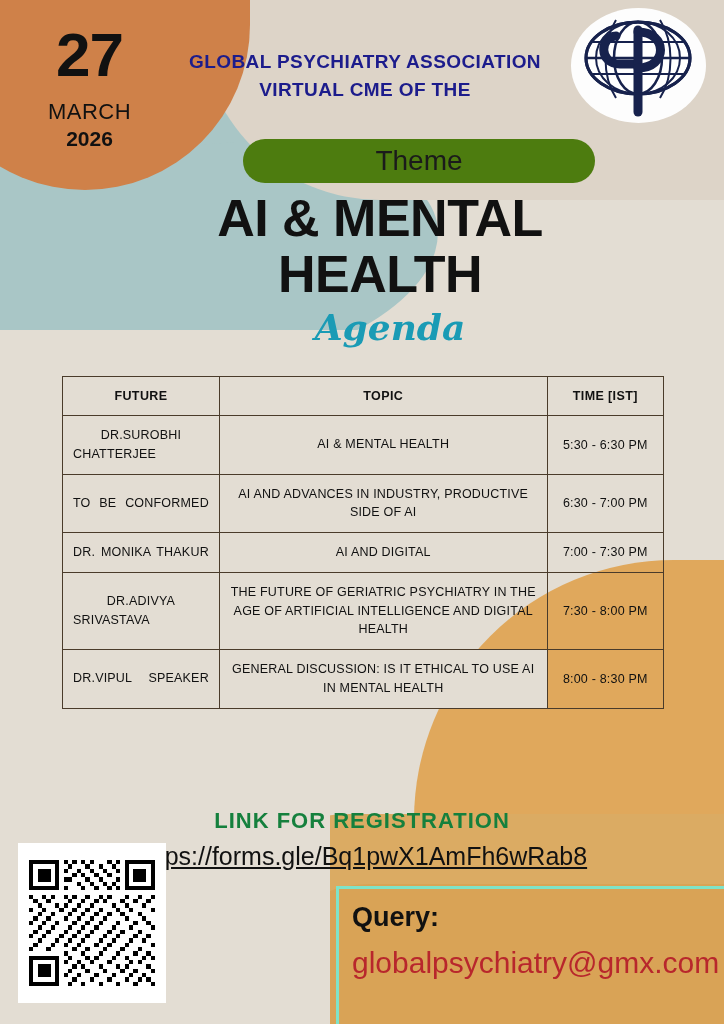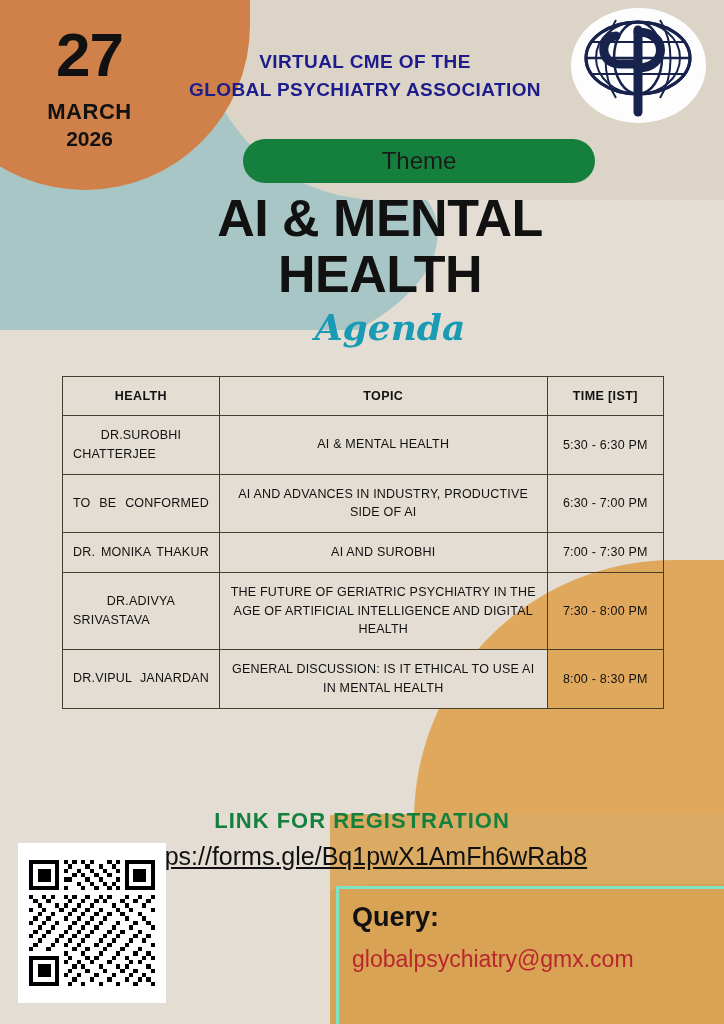--- a/index.html
+++ b/index.html
@@ -116,21 +116,21 @@
   }
   .date-day {
     font-size: 62px;
     font-weight: bold;
     color: #111;
     line-height: 0.95;
     letter-spacing: -1px;
   }
   .date-month {
     font-size: 22px;
-    font-weight: bold;
+    font-weight: normal;
     color: #111;
     margin-top: 14px;
     letter-spacing: 0.5px;
   }
   .date-year {
     font-size: 21px;
     font-weight: bold;
     color: #111;
     margin-top: 2px;
   }
@@ -165,24 +165,24 @@
     justify-content: center;
   }
 
   
   .theme-pill {
     position: absolute;
     left: 243px;
     top: 139px;
     width: 352px;
     height: 44px;
-    background: #15803d;
+    background: #4d7c0f;
     border-radius: 22px;
     color: #1b1b1b;
-    font-size: 24px;
+    font-size: 28px;
     display: flex;
     align-items: center;
     justify-content: center;
     z-index: 5;
   }
 
   .theme-title {
     position: absolute;
     left: 120px;
     top: 190px;
@@ -317,21 +317,21 @@
     z-index: 6;
   }
   .query-colon {
     font-weight: bold;
     color: #111;
   }
   .query-mail {
     position: absolute;
     left: 352px;
     top: 946px;
-    font-size: 23px;
+    font-size: 30px;
     color: #b8272c;
     z-index: 6;
     white-space: nowrap;
   }
 </style>
 </head>
 <body>
 
 <div class="poster">
 
@@ -347,22 +347,22 @@
     <div class="shape-cream-left-bottom"></div>
   </div>
 
   <div class="date-block">
     <div class="date-day">27</div>
     <div class="date-month">MARCH</div>
     <div class="date-year">2026</div>
   </div>
 
   <div class="header-title">
+    <div>GLOBAL PSYCHIATRY ASSOCIATION</div>
     <div>VIRTUAL CME OF THE</div>
-    <div>GLOBAL PSYCHIATRY ASSOCIATION</div>
   </div>
 
   <div class="logo">
     <svg width="125" height="108" viewBox="0 0 125 108">
       <ellipse cx="62" cy="46" rx="52" ry="36" fill="#ffffff" stroke="#17224d" stroke-width="3"></ellipse>
       <ellipse cx="62" cy="46" rx="52" ry="36" fill="none" stroke="#17224d" stroke-width="3"></ellipse>
       <ellipse cx="62" cy="46" rx="24" ry="36" fill="none" stroke="#17224d" stroke-width="2.5"></ellipse>
       <ellipse cx="62" cy="46" rx="42" ry="36" fill="none" stroke="#17224d" stroke-width="2"></ellipse>
       <line x1="10" y1="46" x2="114" y2="46" stroke="#17224d" stroke-width="2.5"></line>
       <path d="M14 30 H110" stroke="#17224d" stroke-width="2" fill="none"></path>
@@ -379,48 +379,48 @@
     <span>Theme</span>
   </div>
 
   <div class="theme-title">AI &amp; MENTAL HEALTH</div>
 
   <div class="agenda-word">Agenda</div>
 
   <table class="agenda-table">
     <thead>
       <tr>
-        <th class="col-speaker">HEALTH</th>
+        <th class="col-speaker">FUTURE</th>
         <th class="col-topic">TOPIC</th>
         <th class="col-time">TIME [IST]</th>
       </tr>
     </thead>
     <tbody>
       <tr>
         <td class="cell-speaker">DR.SUROBHI CHATTERJEE</td>
         <td class="cell-topic"> AI &amp; MENTAL HEALTH</td>
         <td class="cell-time">5:30 - 6:30 PM</td>
       </tr>
       <tr>
         <td class="cell-speaker">TO BE CONFORMED</td>
         <td class="cell-topic">AI AND ADVANCES IN INDUSTRY, PRODUCTIVE SIDE OF AI</td>
         <td class="cell-time">6:30 - 7:00 PM</td>
       </tr>
       <tr>
         <td class="cell-speaker">DR. MONIKA THAKUR</td>
-        <td class="cell-topic">AI AND SUROBHI</td>
+        <td class="cell-topic">AI AND DIGITAL</td>
         <td class="cell-time">7:00 - 7:30 PM</td>
       </tr>
       <tr>
         <td class="cell-speaker">DR.ADIVYA SRIVASTAVA</td>
         <td class="cell-topic">THE FUTURE OF GERIATRIC PSYCHIATRY IN THE AGE OF ARTIFICIAL INTELLIGENCE AND DIGITAL HEALTH</td>
         <td class="cell-time">7:30 - 8:00 PM</td>
       </tr>
       <tr class="highlight">
-        <td class="cell-speaker">DR.VIPUL JANARDAN</td>
+        <td class="cell-speaker">DR.VIPUL SPEAKER</td>
         <td class="cell-topic">GENERAL DISCUSSION: IS IT ETHICAL TO USE AI IN MENTAL HEALTH</td>
         <td class="cell-time">8:00 - 8:30 PM</td>
       </tr>
     </tbody>
   </table>
 
   <div class="reg-title">LINK FOR REGISTRATION</div>
   <a class="reg-link" href="#">https://forms.gle/Bq1pwX1AmFh6wRab8</a>
 
   <div class="qr-box">

